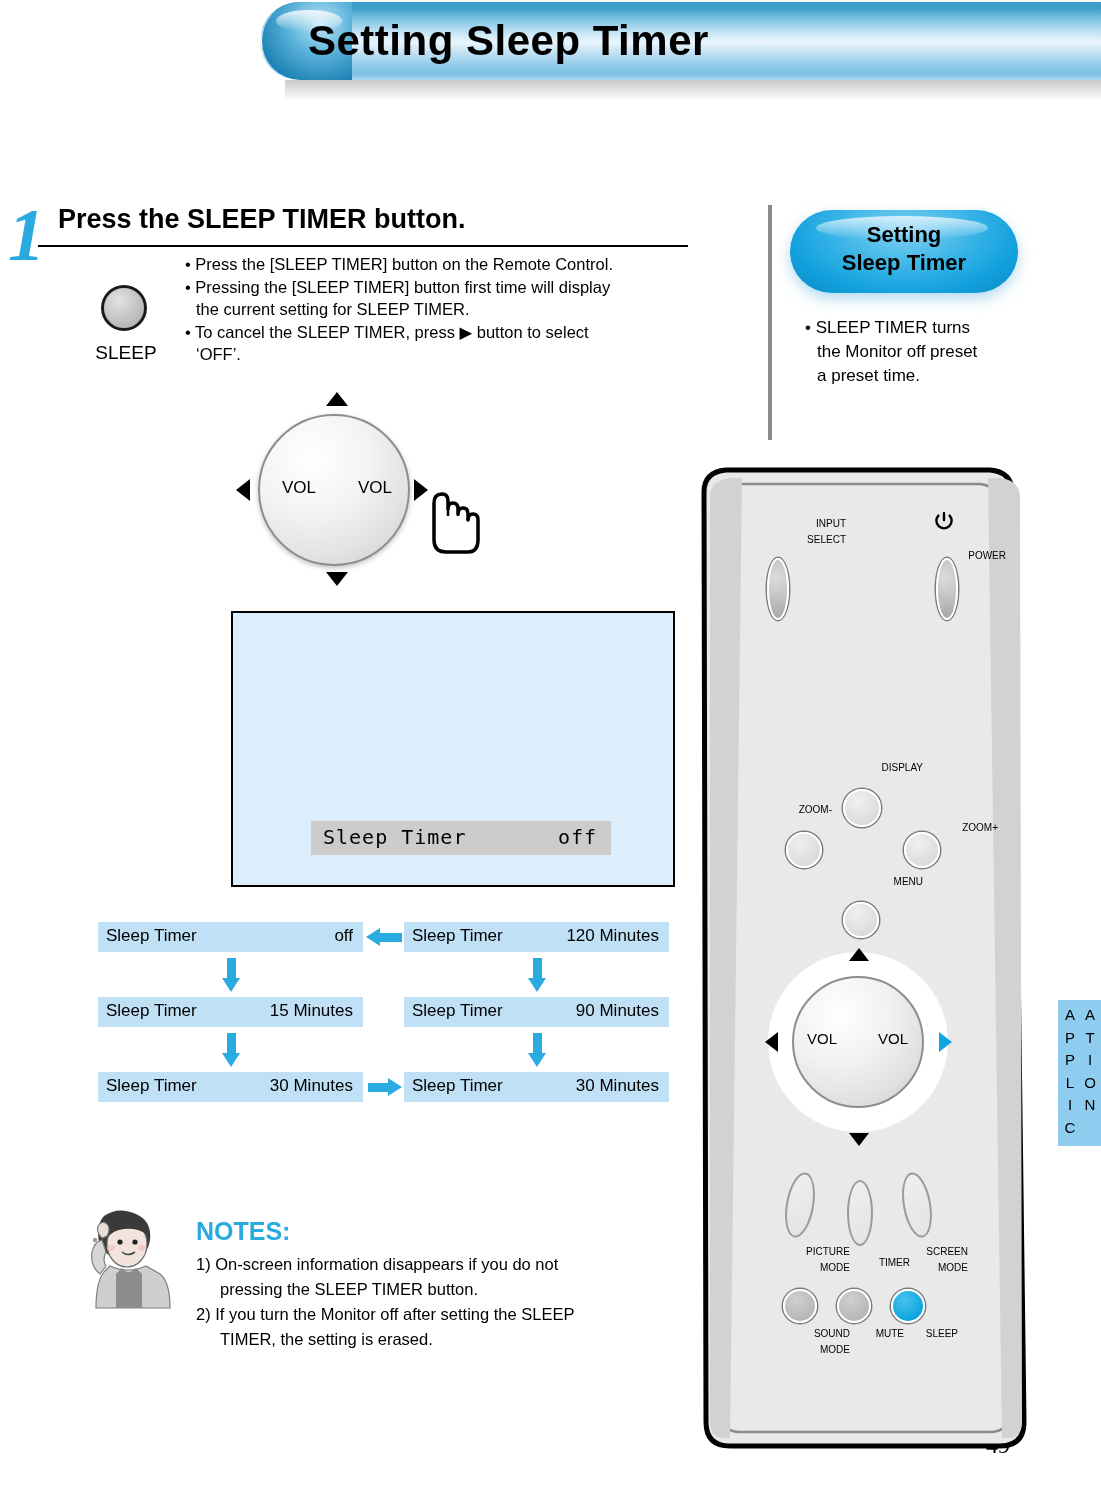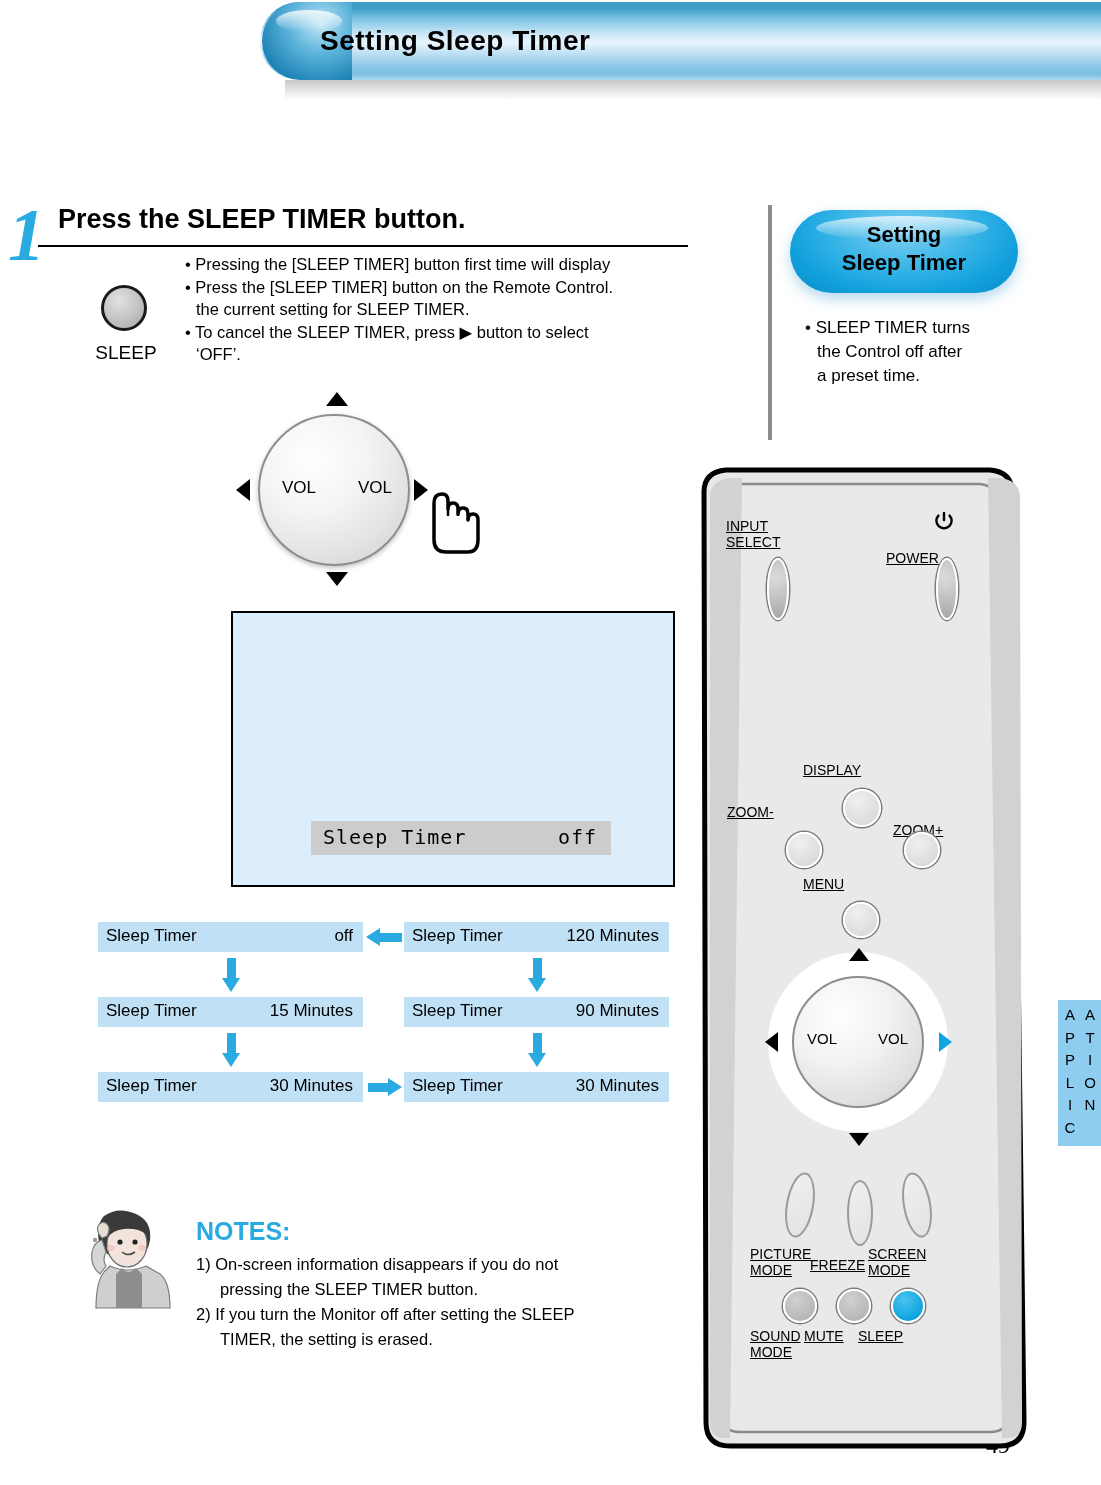--- a/index.html
+++ b/index.html
@@ -14,22 +14,22 @@
         #cfe9f7 42%, #e9f5fd 52%, #bfe0f4 66%,
         #8ec9e8 82%, #7cbfe2 92%, #a9d7ee 100%);
     overflow:hidden;}
   #header-cap{position:absolute;left:262px;top:2px;width:90px;height:78px;
     border-top-left-radius:45px;border-bottom-left-radius:45px;
     background:radial-gradient(ellipse at 65% 28%, #bfe6f7 0%, #5cb3db 38%, #1c82b4 78%, #12658f 100%);}
   #header-cap-gloss{position:absolute;left:276px;top:10px;width:66px;height:22px;
     border-radius:50%;background:linear-gradient(to bottom,rgba(255,255,255,.85),rgba(255,255,255,0));}
   #header-shadow{position:absolute;left:285px;top:80px;width:816px;height:20px;
     background:linear-gradient(to bottom,#c9c9c9,#ffffff);}
-  #header-title{position:absolute;left:320px;top:10px;width:700px;height:62px;
-    line-height:62px;font-size:28px;font-weight:bold;letter-spacing:.5px;color:#000;}
+  #header-title{position:absolute;left:308px;top:10px;width:700px;height:62px;
+    line-height:62px;font-size:42px;font-weight:bold;letter-spacing:.5px;color:#000;}
 
   
   #step-number{position:absolute;left:8px;top:198px;font-size:74px;color:#29ABE2;
     font-family:"Liberation Serif","DejaVu Serif",serif;font-style:italic;font-weight:bold;line-height:1;}
   #step-title{position:absolute;left:58px;top:204px;font-size:27px;font-weight:bold;}
   #step-rule{position:absolute;left:38px;top:245px;width:650px;height:2px;background:#000;}
 
   #sleep-btn-circle{position:absolute;left:101px;top:285px;width:46px;height:46px;border-radius:50%;
     background:radial-gradient(circle at 38% 32%,#e2e2e2,#b9b9b9 70%,#adadad 100%);
     border:3px solid #1a1a1a;box-sizing:border-box;}
@@ -100,21 +100,21 @@
   #side-tab{position:absolute;left:1058px;top:1000px;width:43px;height:146px;background:#8ECCF0;}
   #side-tab .tcol{position:absolute;top:4px;font-size:15px;line-height:22.5px;text-align:center;width:20px;}
   #side-tab .c1{left:2px;}
   #side-tab .c2{left:22px;}
 
   #page-num{position:absolute;left:968px;top:1432px;width:60px;text-align:center;font-size:24px;
     font-family:"Liberation Serif","DejaVu Serif",serif;}
 
   
   #remote{position:absolute;left:690px;top:462px;width:350px;height:990px;}
-  .rem-lbl{position:absolute;font-size:14px;text-align:left;white-space:nowrap;text-decoration:underline;}
+  .rem-lbl{position:absolute;font-size:10px;text-align:right;white-space:nowrap;}
   .rem-btn-oval{position:absolute;border-radius:50%;
     background:radial-gradient(circle at 38% 30%,#dcdcdc,#b4b4b4 75%,#a6a6a6 100%);
     border:2.5px solid #ffffff;box-sizing:border-box;
     box-shadow:0 0 0 1.5px #7b7b7b;}
   .rem-btn-round{position:absolute;border-radius:50%;
     background:radial-gradient(circle at 38% 30%,#f0f0f0,#dcdcdc 70%,#cfcfcf 100%);
     border:2px solid #ffffff;box-sizing:border-box;box-shadow:0 0 0 1.5px #7b7b7b;}
   .rem-btn-flat{position:absolute;border-radius:50%;
     background:radial-gradient(circle at 38% 30%,#d0d0d0,#b6b6b6 75%,#acacac 100%);
     border:2.5px solid #ffffff;box-sizing:border-box;box-shadow:0 0 0 1.5px #7b7b7b;}
@@ -139,22 +139,22 @@
 <div id="header-title">Setting Sleep Timer</div>
 
 <div id="step-number">1</div>
 <div id="step-title">Press the SLEEP TIMER button.</div>
 <div id="step-rule"></div>
 
 <div id="sleep-btn-circle"></div>
 <div id="sleep-btn-label">SLEEP</div>
 
 <div class="bullet-list">
+  <div class="bullet-line">• Press the [SLEEP TIMER] button on the Remote Control.</div>
   <div class="bullet-line">• Pressing the [SLEEP TIMER] button first time will display</div>
-  <div class="bullet-line">• Press the [SLEEP TIMER] button on the Remote Control.</div>
   <div class="bullet-line indent">the current setting for SLEEP TIMER.</div>
   <div class="bullet-line">• To cancel the SLEEP TIMER, press ▶ button to select</div>
   <div class="bullet-line indent">‘OFF’.</div>
 </div>
 
 <div id="dial-wrap">
   <div id="dial-circle"></div>
   <div id="dial-vol-left">VOL</div>
   <div id="dial-vol-right">VOL</div>
   <div class="tri" id="dial-tri-up"></div>
@@ -244,21 +244,21 @@
   <div class="note-line hang">TIMER, the setting is erased.</div>
 </div>
 
 <div id="right-divider"></div>
 <div id="badge"></div>
 <div id="badge-gloss"></div>
 <div id="badge-line1">Setting</div>
 <div id="badge-line2">Sleep Timer</div>
 <div id="badge-desc">
   <div class="desc-line">• SLEEP TIMER turns</div>
-  <div class="desc-line ind">the Control off after</div>
+  <div class="desc-line ind">the Monitor off preset</div>
   <div class="desc-line ind">a preset time.</div>
 </div>
 
 <div id="side-tab">
   <div class="tcol c1">A<br>P<br>P<br>L<br>I<br>C</div>
   <div class="tcol c2">A<br>T<br>I<br>O<br>N</div>
 </div>
 
 <div id="page-num">49</div>
 
@@ -301,21 +301,21 @@
   <div class="tri" style="left:159px;top:671px;border-left:10px solid transparent;border-right:10px solid transparent;border-top:13px solid #000;"></div>
   <div class="tri" style="left:75px;top:570px;border-top:10px solid transparent;border-bottom:10px solid transparent;border-right:13px solid #000;"></div>
   <div class="tri" style="left:249px;top:570px;border-top:10px solid transparent;border-bottom:10px solid transparent;border-left:13px solid #0FA5E0;"></div>
 
   <div class="rem-ellipse" style="left:96px;top:710px;width:28px;height:66px;transform:rotate(10deg);"></div>
   <div class="rem-ellipse" style="left:157px;top:718px;width:26px;height:66px;"></div>
   <div class="rem-ellipse" style="left:213px;top:710px;width:28px;height:66px;transform:rotate(-10deg);"></div>
 
   <div class="rem-lbl" style="left:60px;top:784px;width:100px;">PICTURE</div>
   <div class="rem-lbl" style="left:60px;top:800px;width:100px;">MODE</div>
-  <div class="rem-lbl" style="left:120px;top:795px;width:100px;">FREEZE</div>
+  <div class="rem-lbl" style="left:120px;top:795px;width:100px;">TIMER</div>
   <div class="rem-lbl" style="left:178px;top:784px;width:100px;">SCREEN</div>
   <div class="rem-lbl" style="left:178px;top:800px;width:100px;">MODE</div>
 
   <div class="rem-btn-flat" style="left:93px;top:827px;width:34px;height:34px;"></div>
   <div class="rem-btn-flat" style="left:147px;top:827px;width:34px;height:34px;"></div>
   <div class="rem-btn-flat" id="sleep-key" style="left:201px;top:827px;width:34px;height:34px;"></div>
 
   <div class="rem-lbl" style="left:60px;top:866px;width:100px;">SOUND</div>
   <div class="rem-lbl" style="left:60px;top:882px;width:100px;">MODE</div>
   <div class="rem-lbl" style="left:114px;top:866px;width:100px;">MUTE</div>

